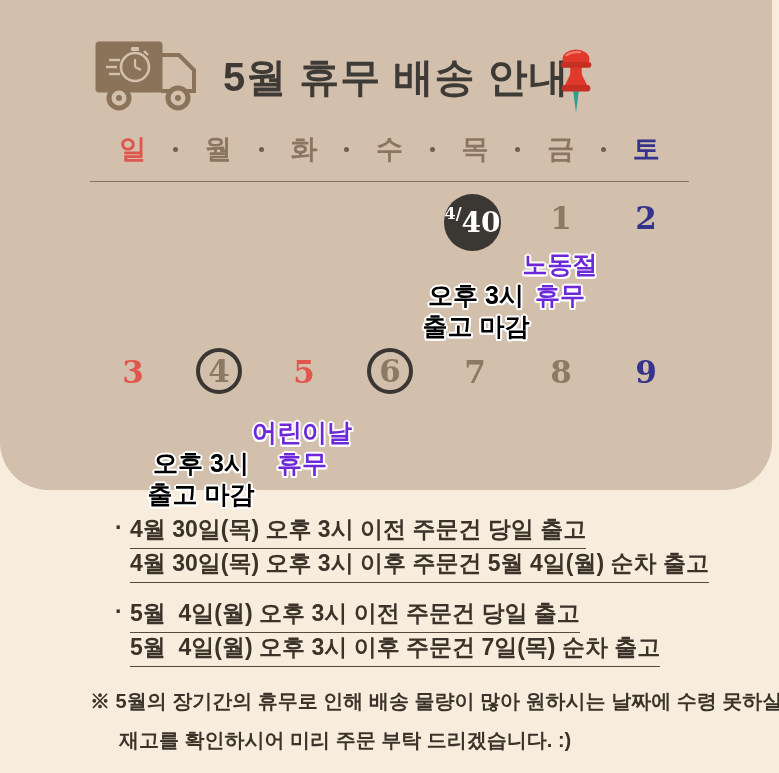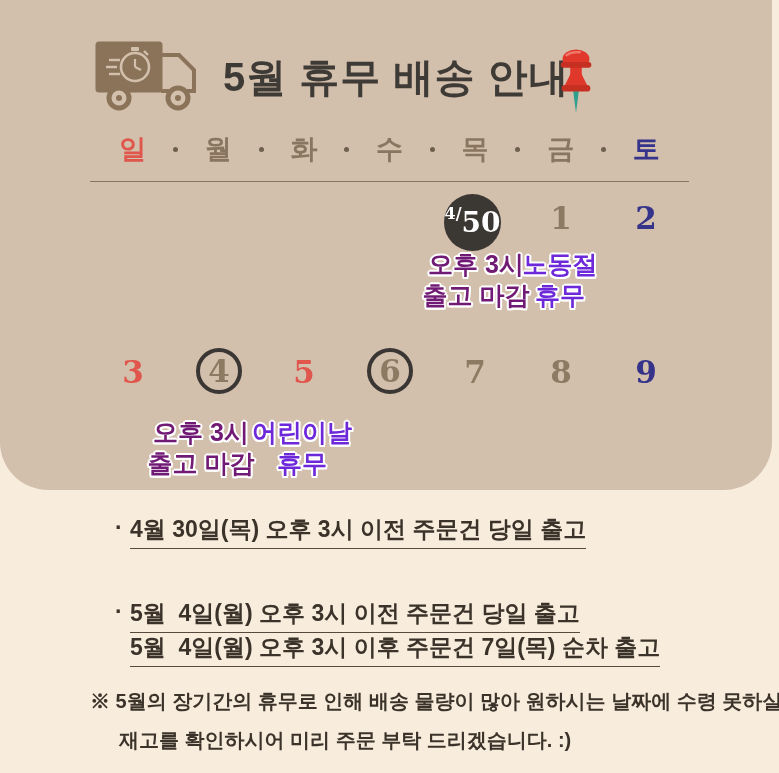--- a/index.html
+++ b/index.html
@@ -20,21 +20,21 @@
   .num-red{color:#e0564c;}
   .num-navy{color:#35338a;}
   .filled-circle{position:absolute;width:57px;height:57px;border-radius:50%;background:#3b3733;color:#ffffff;display:flex;align-items:center;justify-content:center;font-family:"DejaVu Serif",serif;font-weight:bold;}
   .filled-circle .sup{font-size:16px;position:relative;top:-9px;}
   .filled-circle .main{font-size:28px;}
   .ring{position:absolute;width:46px;height:46px;border:4px solid #3a3633;border-radius:50%;box-sizing:border-box;display:flex;align-items:center;justify-content:center;}
   .ring .cal-digit{font-family:"DejaVu Serif",serif;font-size:31px;font-weight:bold;color:#8d7a63;}
 
   .annot{position:absolute;transform:translateX(-50%);text-align:center;font-size:25px;font-weight:bold;line-height:31px;white-space:nowrap;
     text-shadow:2px 0 0 #fff,-2px 0 0 #fff,0 2px 0 #fff,0 -2px 0 #fff,1.5px 1.5px 0 #fff,-1.5px 1.5px 0 #fff,1.5px -1.5px 0 #fff,-1.5px -1.5px 0 #fff;}
-  .annot-blue{color:#701a75;}
+  .annot-blue{color:#000000;margin-top:31px;}
   .annot-red{color:#6d28d9;}
 
   .notice-line{position:absolute;left:115px;display:flex;font-size:23px;font-weight:bold;color:#3b332a;white-space:pre;}
   .notice-line .bullet{width:15px;flex:none;}
   .notice-line .txt{border-bottom:1.5px solid #57493c;padding-bottom:3px;text-align:right;}
 
   .footnote{position:absolute;font-size:20px;font-weight:600;color:#3b332a;white-space:nowrap;}
 </style>
 </head>
 <body>
@@ -86,21 +86,21 @@
     <span class="day-dot" style="left:259px;"></span>
     <span class="day-dot" style="left:344px;"></span>
     <span class="day-dot" style="left:430px;"></span>
     <span class="day-dot" style="left:515px;"></span>
     <span class="day-dot" style="left:601px;"></span>
 
     <div class="divider"></div>
 
     <div class="filled-circle" style="left:444px;top:194px;">
       <span class="sup">4/</span>
-        <span class="main">50</span>
+        <span class="main">40</span>
     </div>
     <div class="cal-num" style="left:518px;top:200px;">1</div>
     <div class="cal-num num-navy" style="left:603px;top:200px;">2</div>
 
     <div class="annot annot-blue" style="left:476px;top:249px;">
       <div>오후 3시</div>
       <div>출고 마감</div>
     </div>
     <div class="annot annot-red" style="left:560px;top:249px;">
       <div>노동절</div>
@@ -126,20 +126,24 @@
     <div class="annot annot-red" style="left:302px;top:417px;">
       <div>어린이날</div>
       <div>휴무</div>
     </div>
   </div>
 
   <div class="notice-line" style="top:514px;">
     <span class="bullet">·</span>
     <span class="txt">4월 30일(목) 오후 3시 이전 주문건 당일 출고</span>
   </div>
+  <div class="notice-line" style="top:548px;">
+    <span class="bullet"></span>
+    <span class="txt">4월 30일(목) 오후 3시 이후 주문건 5월 4일(월) 순차 출고</span>
+  </div>
   <div class="notice-line" style="top:598px;">
     <span class="bullet">·</span>
     <span class="txt">5월  4일(월) 오후 3시 이전 주문건 당일 출고</span>
   </div>
   <div class="notice-line" style="top:632px;">
     <span class="bullet"></span>
     <span class="txt">5월  4일(월) 오후 3시 이후 주문건 7일(목) 순차 출고</span>
   </div>
 
   <div class="footnote" style="left:90px;top:688px;">※ 5월의 장기간의 휴무로 인해 배송 물량이 많아 원하시는 날짜에 수령 못하실 경우가 있으니</div>

